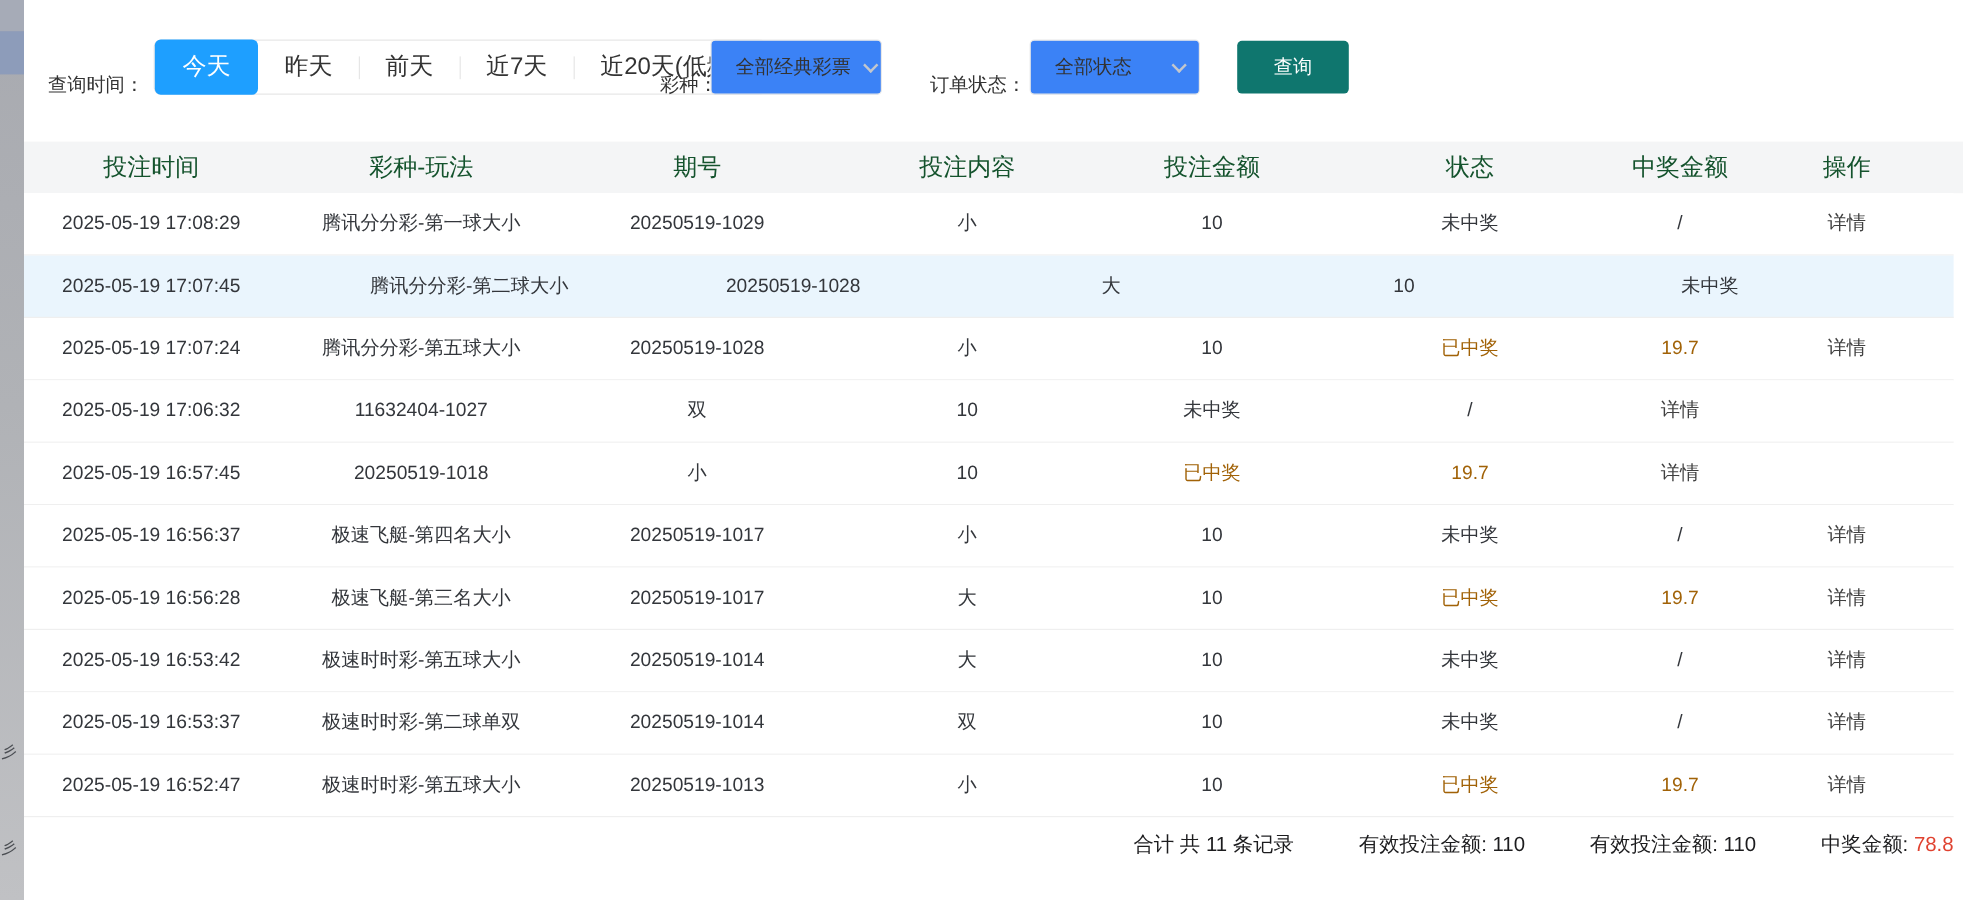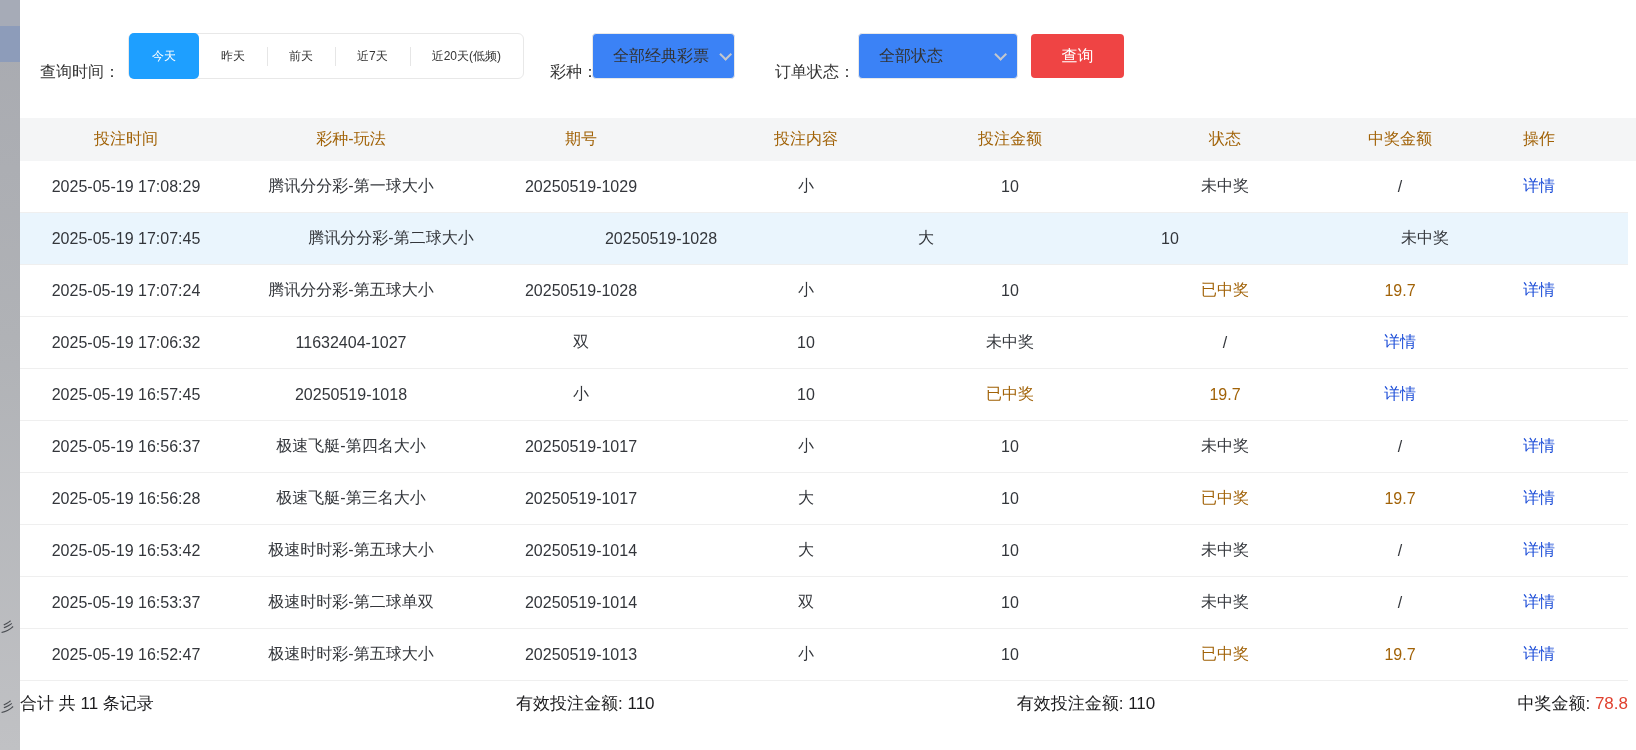--- a/index.html
+++ b/index.html
@@ -17,57 +17,57 @@
   .frag.f1 { top:616px; } .frag.f2 { top:696px; }
 
   
   .filter-bar { position:absolute; left:0; top:33px; width:1636px; height:46px; }
   .flabel { position:absolute; top:16px; height:46px; line-height:46px; font-size:16px; color:#333; }
   .lbl-time { left:40px; } .lbl-lottery { left:550px; } .lbl-status { left:775px; }
 
   .time-group { position:absolute; left:128px; top:0; height:46px; display:flex;
     border:1px solid #e8e8e8; border-radius:6px; background:#fff; }
   .time-tab { position:relative; height:44px; line-height:44px; padding:0 22px;
-    font-size:12px; color:#333; cursor:pointer; white-space:nowrap; }
+    font-size:20px; color:#333; cursor:pointer; white-space:nowrap; }
   .time-tab.active { background:#1e9fff; color:#fff; border-radius:5px;
     height:46px; line-height:46px; margin:-1px 0; padding:0 23px; }
   .time-tab:not(.active) + .time-tab:not(.active)::before { content:'';
     position:absolute; left:0; top:13px; width:1px; height:19px; background:#e6e6e6; }
 
   .select-box { position:absolute; top:0; height:46px; border:1px solid #e8e8e8;
     border-radius:4px; background:#3b82f6; display:flex; align-items:center;
     justify-content:space-between; padding:0 14px 0 20px; cursor:pointer; }
   .sel-lottery { left:592px; width:143px; }
-  .sel-status { left:858px; width:160px; }
+  .sel-status { left:858px; width:142px; }
   .select-box .sel-text { font-size:16px; color:#333; white-space:nowrap; }
   .caret { width:9px; height:9px; border-right:2px solid #c3c7cd; border-bottom:2px solid #c3c7cd;
     transform:rotate(45deg) translateY(-3px); flex:0 0 auto; margin-left:10px; }
 
   .search-btn { position:absolute; left:1031px; top:1px; width:93px; height:44px;
-    background:#ef4444; color:#fff; font-size:16px; border:none; border-radius:4px;
+    background:#0f766e; color:#fff; font-size:16px; border:none; border-radius:4px;
     cursor:pointer; font-family:inherit; }
 
   
   .thead { position:absolute; left:20px; top:118px; width:1616px; height:43px;
     background:#f4f5f6; }
   .grid { display:grid; grid-template-columns:212px 238px 222px 228px 180px 250px 100px 178px;
     width:1608px; }
   .thead .grid { height:43px; align-items:center; }
-  .hcell { text-align:center; font-size:16px; color:#a16207; }
+  .hcell { text-align:center; font-size:20px; color:#14532d; }
 
   .tbody { position:absolute; left:20px; top:161px; width:1608px; }
   .trow { height:52px; align-items:center; border-bottom:1px solid #efefef; background:#fff; }
   .trow.hl { background:#eaf5fd;gap:40px; }
   .cell { text-align:center; font-size:16px; color:#33363b; white-space:nowrap; }
   .cell.red { color:#a16207; }
-  .detail-link { color:#1d4ed8; cursor:pointer; text-decoration:none;font-family:Liberation Mono, monospace; }
+  .detail-link { color:#404040; cursor:pointer; text-decoration:none;font-family:Liberation Mono, monospace; }
 
   
   .tfoot { position:absolute; left:20px; top:681px; width:1608px; height:44px;
-    display:flex; align-items:center; justify-content:space-between; gap:54px;
+    display:flex; align-items:center; justify-content:flex-end; gap:54px;
     font-size:17px; color:#1c1c1e; }
   .tfoot .seg { white-space:nowrap; }
   .tfoot .red { color:#e0412f; }
 </style>
 </head>
 <body>
 
 <div class="stage">
 
   <div class="left-strip">

